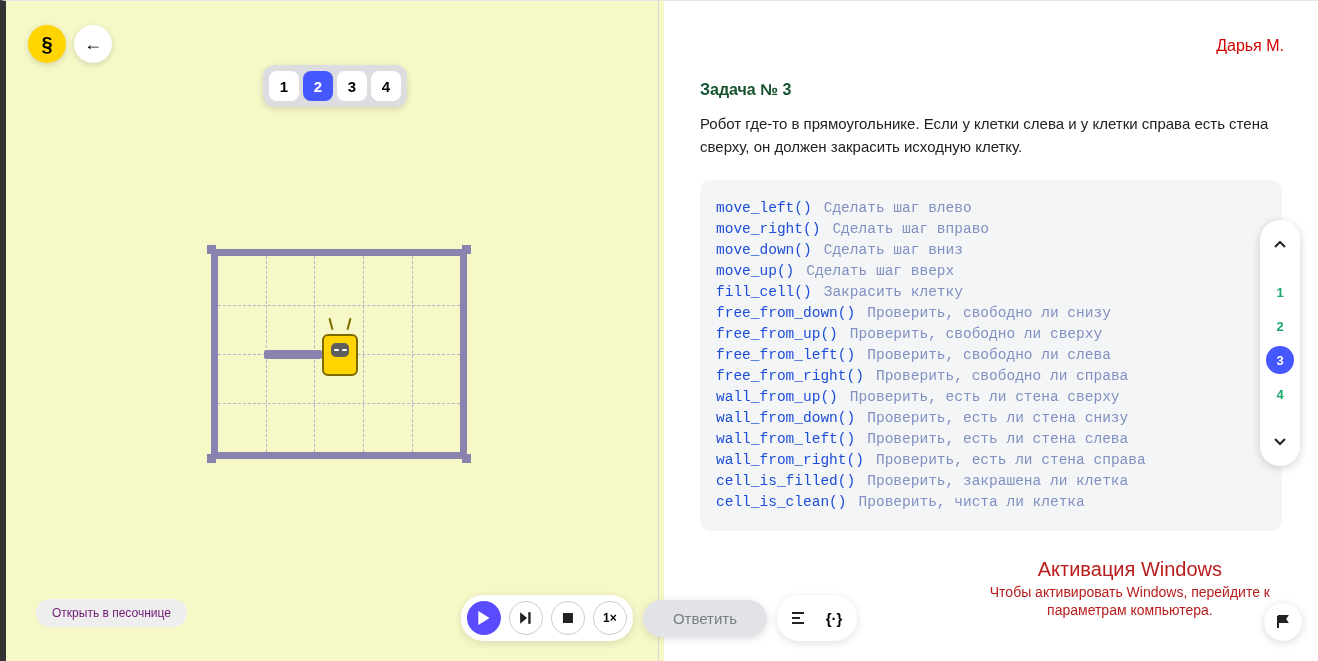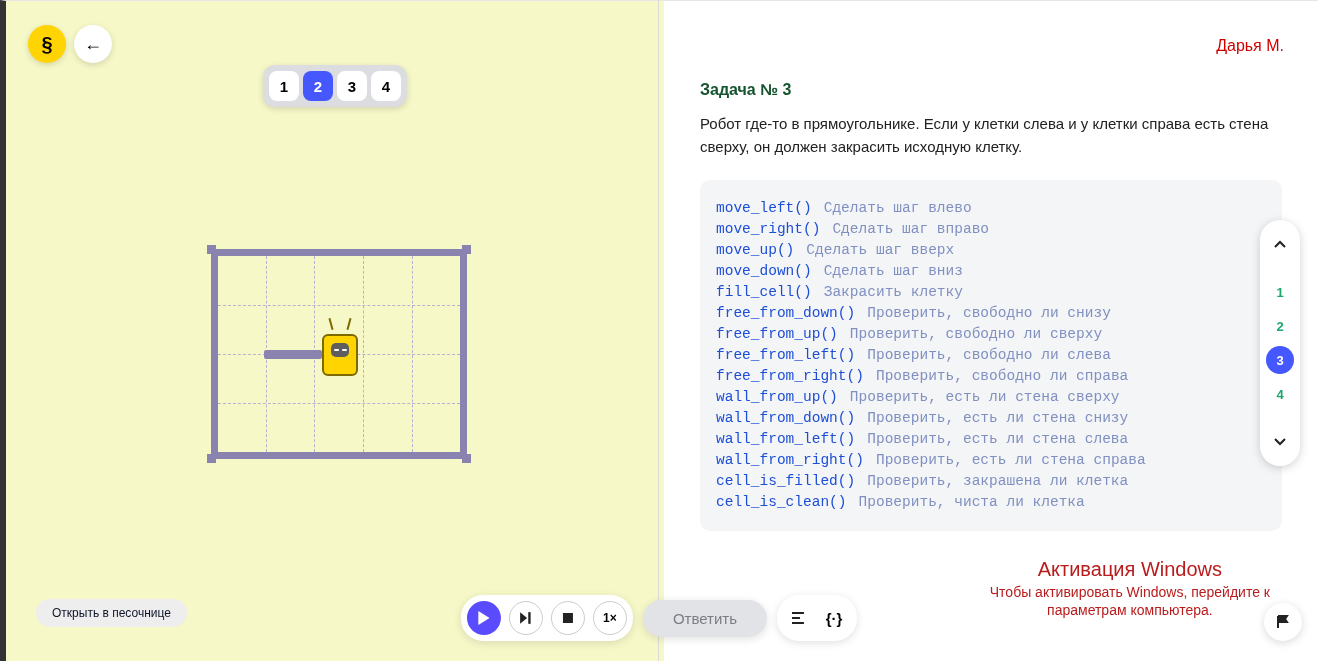--- a/index.html
+++ b/index.html
@@ -33,21 +33,21 @@
   .wall-seg { position:absolute; background:#8a83b0; height:9px; border-radius:2px;}
   .robot { position:absolute; width:40px; height:50px; }
   .robot-body { width:36px; height:42px; background:#ffd400; border:2px solid #7c6a00; border-radius:6px; position:absolute; bottom:2px; left:2px;}
   .robot-window { position:absolute; top:7px; left:7px; right:7px; height:14px; border-radius:5px; background:#5e5e5e; display:flex; align-items:center; justify-content:center; gap:3px;}
   .rw-dot{width:5px;height:2px;background:#fff;border-radius:1px;}
   .antenna { position:absolute; top:-10px; width:2px; height:12px; background:#7c6a00;}
   .antenna.l{left:10px; transform:rotate(-15deg);} .antenna.r{right:10px; transform:rotate(15deg);}
   .robot-base{position:absolute; bottom:-6px; left:4px; right:4px; height:10px; background:#d4e6f5; border:1px solid #9fb8d0; border-radius:3px; z-index:-1;}
 
   
-  .sandbox-btn { position:absolute; left:30px; bottom:34px; padding:7px 16px; background:#eee; border-radius:14px; font-size:12px; cursor:pointer; color:#0f172a;}
+  .sandbox-btn { position:absolute; left:30px; bottom:34px; padding:7px 16px; background:#eee; border-radius:14px; font-size:12px; cursor:pointer; color:#701a75;}
 
   
   .bottom-bar { position:absolute; bottom:20px; left:50%; transform:translateX(-50%); display:flex; align-items:center; gap:10px; z-index:10;}
   .ctrl-group { display:flex; gap:8px; padding:6px; background:#fff; border-radius:22px; box-shadow:0 2px 8px rgba(0,0,0,.12);}
   .ctrl { width:34px; height:34px; border-radius:50%; display:flex; align-items:center; justify-content:center; cursor:pointer; font-size:14px;}
   .ctrl.play { background:#5a4bff; color:#fff;}
   .ctrl.outline { border:1px solid #ccc; background:#fff;}
   .ctrl.speed { border:1px solid #ccc; background:#fff; font-size:12px; font-weight:600;}
   .answer-btn { padding:10px 30px; background:#e2e3e6; color:#7a7d85; border-radius:22px; font-size:15px; font-weight:500; box-shadow:0 2px 8px rgba(0,0,0,.12);}
   .icon-group { display:flex; gap:0; padding:6px; background:#fff; border-radius:22px; box-shadow:0 2px 8px rgba(0,0,0,.12);}
@@ -154,22 +154,22 @@
   <div class="right-pane">
     <div class="user-name">Дарья М.</div>
 
     <div class="task-content">
       <div class="task-title">Задача № 3</div>
       <div class="task-desc">Робот где-то в прямоугольнике. Если у клетки слева и у клетки справа есть стена сверху, он должен закрасить исходную клетку.</div>
 
       <div class="code-panel">
         <div class="code-row"><span class="fn">move_left()</span><span class="comment">Сделать шаг влево</span></div>
         <div class="code-row"><span class="fn">move_right()</span><span class="comment">Сделать шаг вправо</span></div>
+        <div class="code-row"><span class="fn">move_down()</span><span class="comment">Сделать шаг вниз</span></div>
         <div class="code-row"><span class="fn">move_up()</span><span class="comment">Сделать шаг вверх</span></div>
-        <div class="code-row"><span class="fn">move_down()</span><span class="comment">Сделать шаг вниз</span></div>
         <div class="code-row"><span class="fn">fill_cell()</span><span class="comment">Закрасить клетку</span></div>
         <div class="code-row"><span class="fn">free_from_down()</span><span class="comment">Проверить, свободно ли снизу</span></div>
         <div class="code-row"><span class="fn">free_from_up()</span><span class="comment">Проверить, свободно ли сверху</span></div>
         <div class="code-row"><span class="fn">free_from_left()</span><span class="comment">Проверить, свободно ли слева</span></div>
         <div class="code-row"><span class="fn">free_from_right()</span><span class="comment">Проверить, свободно ли справа</span></div>
         <div class="code-row"><span class="fn">wall_from_up()</span><span class="comment">Проверить, есть ли стена сверху</span></div>
         <div class="code-row"><span class="fn">wall_from_down()</span><span class="comment">Проверить, есть ли стена снизу</span></div>
         <div class="code-row"><span class="fn">wall_from_left()</span><span class="comment">Проверить, есть ли стена слева</span></div>
         <div class="code-row"><span class="fn">wall_from_right()</span><span class="comment">Проверить, есть ли стена справа</span></div>
         <div class="code-row"><span class="fn">cell_is_filled()</span><span class="comment">Проверить, закрашена ли клетка</span></div>

